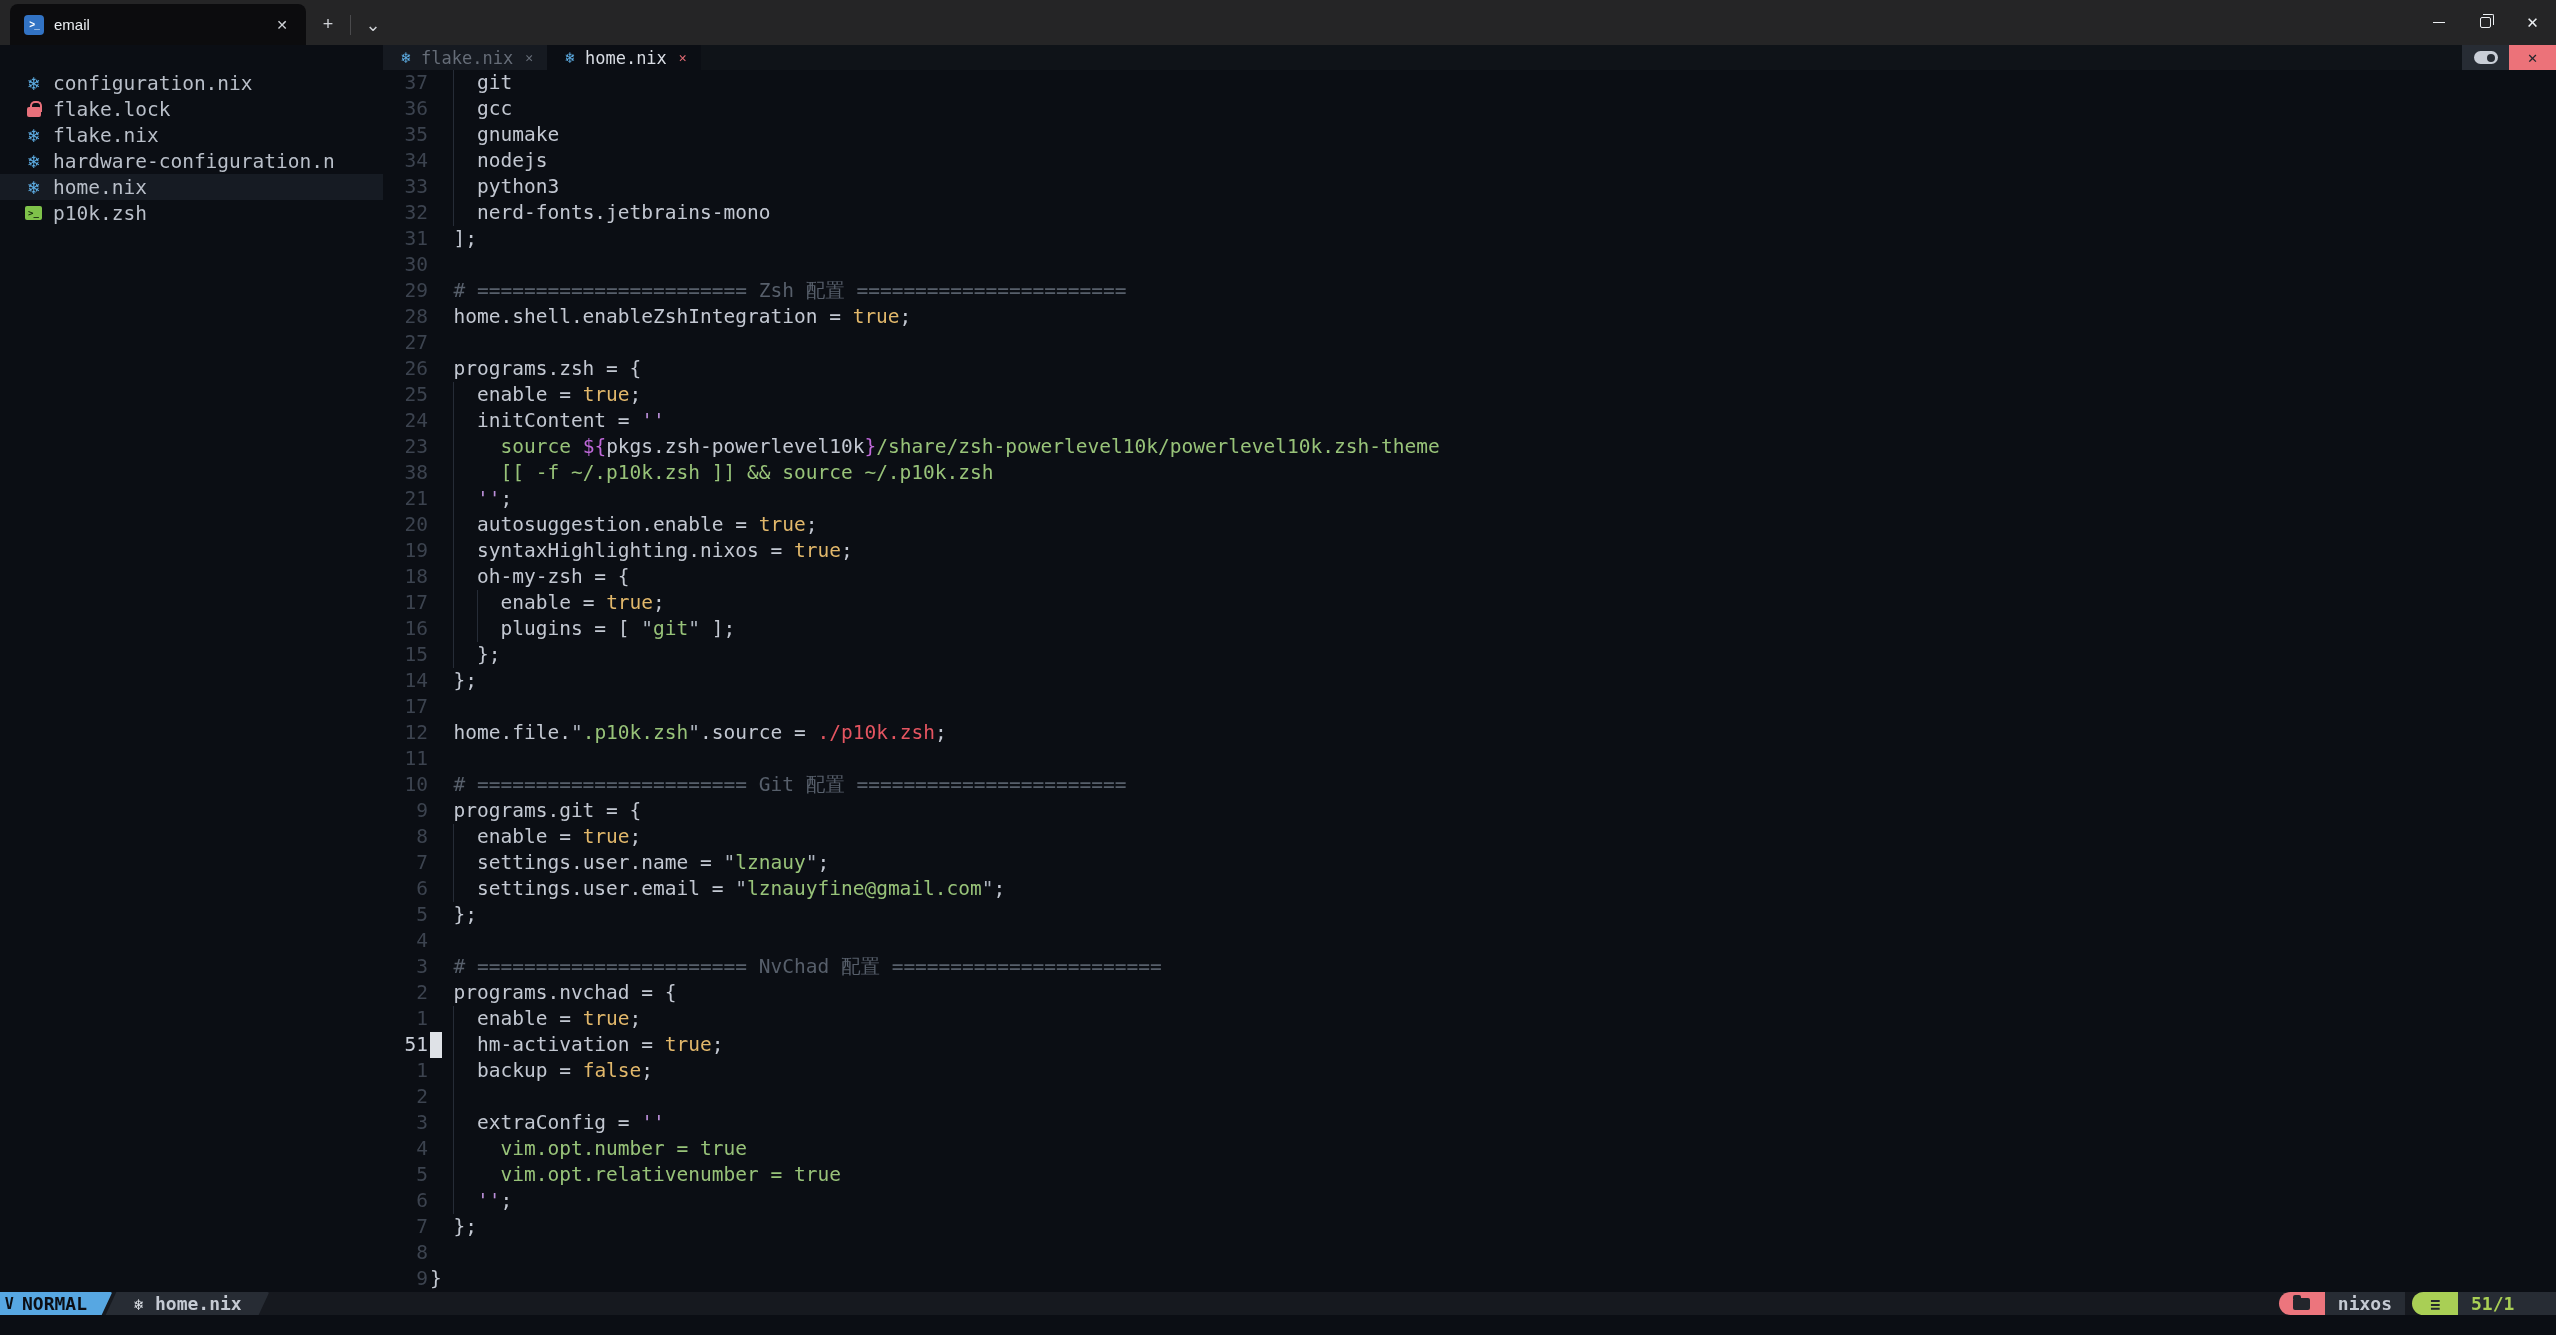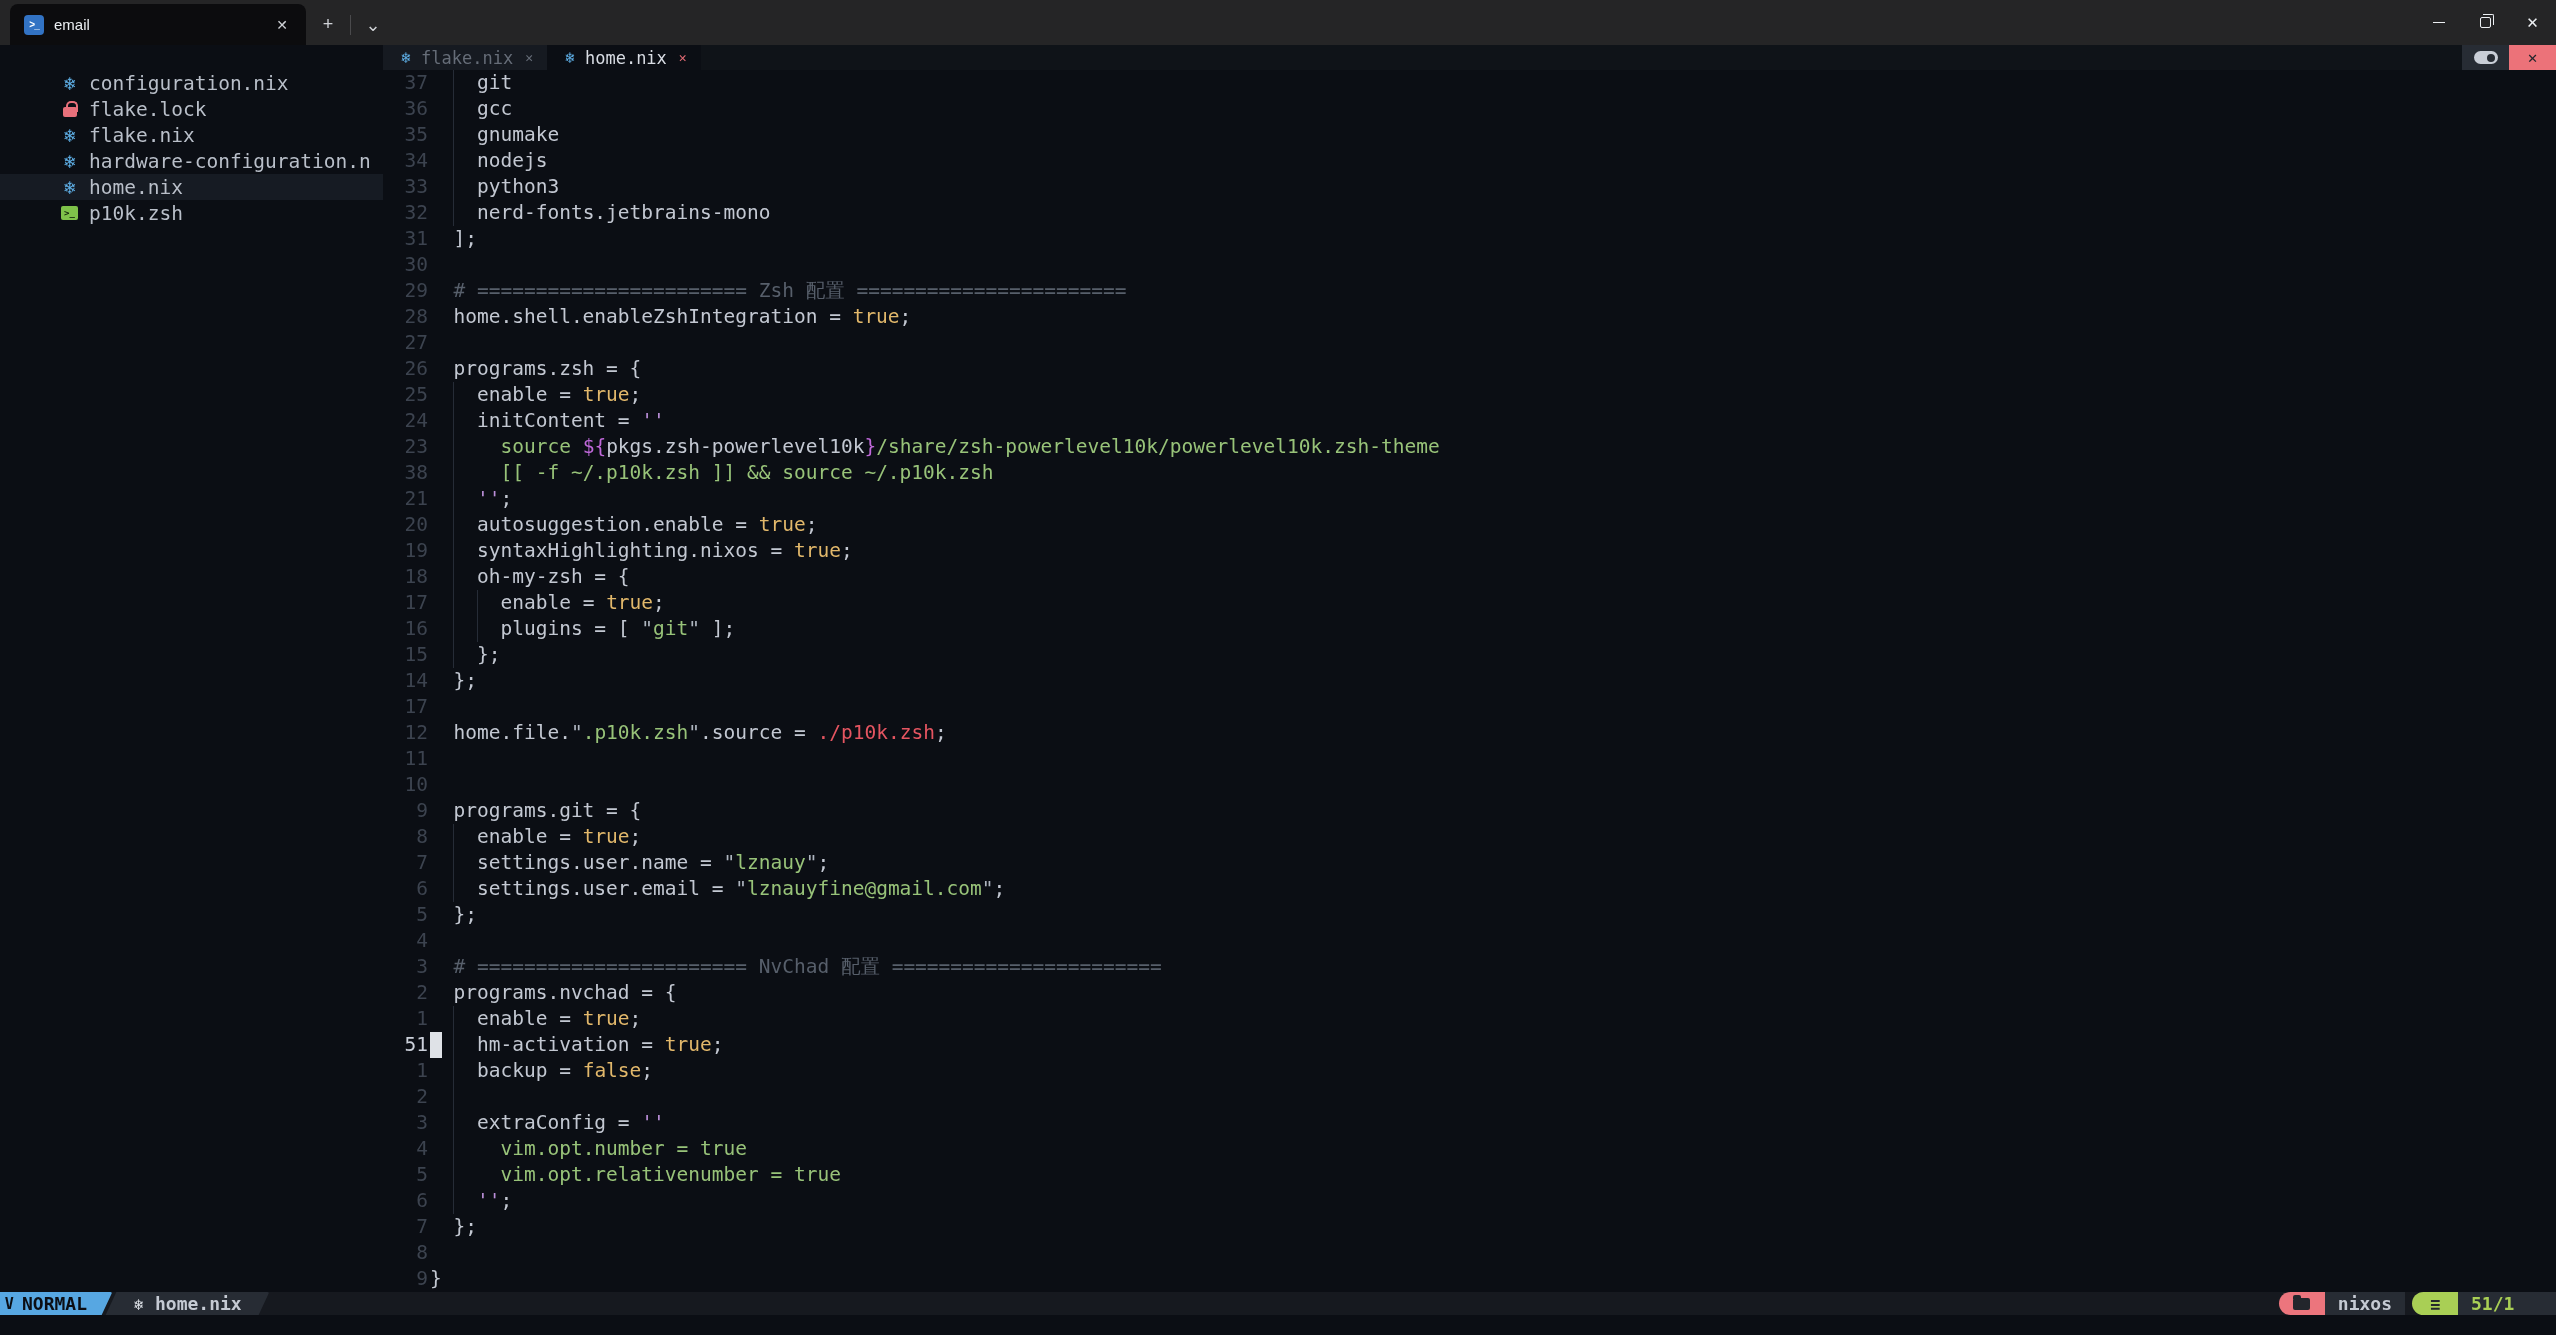--- a/index.html
+++ b/index.html
@@ -27,21 +27,21 @@
   .restore-glyph::before { content:""; position:absolute; left:2px; top:-4px; width:10px; height:10px;
              border-top:1px solid #eceff2; border-right:1px solid #eceff2; border-radius:0 2px 0 0; }
   .min-glyph { width:12px; height:1px; background:#eceff2; }
 
   
   .term-body { flex:1; background:#0b0e14; display:flex; flex-direction:column; }
   .main-row { display:flex; height:1247px; }
 
   
   .sidebar { width:383px; background:#0b0e14; padding-top:25px; flex-shrink:0; }
-  .ftrow { height:26px; display:flex; align-items:center; padding-left:60px;
+  .ftrow { height:26px; display:flex; align-items:center; padding-left:24px;
            font-size:19.5px; color:#b9bfc9; white-space:nowrap; overflow:hidden; }
   .ftrow.sel { background:#161b23; }
   .ftlabel { margin-left:9px; }
   .fi { display:inline-flex; width:20px; height:20px; align-items:center; justify-content:center; flex-shrink:0; }
   .fi-nix { color:#5fb0e8; font-size:19px; }
   .fi-nix::before { content:"❄"; }
   .fi-lock { position:relative; }
   .fi-lock::before { content:""; position:absolute; left:3px; top:8px; width:14px; height:10px;
                      background:#e8707b; border-radius:2px; }
   .fi-lock::after { content:""; position:absolute; left:6px; top:2px; width:8px; height:9px;
@@ -210,21 +210,21 @@
             <div class="cl"><span class="ln">20</span><span class="codeln"><span class="c-f">  </span><span class="c-g"> </span><span class="c-f"> </span><span class="c-f">autosuggestion.enable = </span><span class="c-b">true</span><span class="c-f">;</span></span></div>
             <div class="cl"><span class="ln">19</span><span class="codeln"><span class="c-f">  </span><span class="c-g"> </span><span class="c-f"> </span><span class="c-f">syntaxHighlighting.nixos = </span><span class="c-b">true</span><span class="c-f">;</span></span></div>
             <div class="cl"><span class="ln">18</span><span class="codeln"><span class="c-f">  </span><span class="c-g"> </span><span class="c-f"> </span><span class="c-f">oh-my-zsh = {</span></span></div>
             <div class="cl"><span class="ln">17</span><span class="codeln"><span class="c-f">  </span><span class="c-g"> </span><span class="c-f"> </span><span class="c-g"> </span><span class="c-f"> </span><span class="c-f">enable = </span><span class="c-b">true</span><span class="c-f">;</span></span></div>
             <div class="cl"><span class="ln">16</span><span class="codeln"><span class="c-f">  </span><span class="c-g"> </span><span class="c-f"> </span><span class="c-g"> </span><span class="c-f"> </span><span class="c-f">plugins = [ </span><span class="c-q">"</span><span class="c-s">git</span><span class="c-q">"</span><span class="c-f"> ];</span></span></div>
             <div class="cl"><span class="ln">15</span><span class="codeln"><span class="c-f">  </span><span class="c-g"> </span><span class="c-f"> </span><span class="c-f">};</span></span></div>
             <div class="cl"><span class="ln">14</span><span class="codeln"><span class="c-f">  };</span></span></div>
             <div class="cl"><span class="ln">17</span><span class="codeln"></span></div>
             <div class="cl"><span class="ln">12</span><span class="codeln"><span class="c-f">  home.file.</span><span class="c-q">"</span><span class="c-s">.p10k.zsh</span><span class="c-q">"</span><span class="c-f">.source = </span><span class="c-p">./p10k.zsh</span><span class="c-f">;</span></span></div>
             <div class="cl"><span class="ln">11</span><span class="codeln"></span></div>
-            <div class="cl"><span class="ln">10</span><span class="codeln"><span class="c-f">  </span></span></div>
+            <div class="cl"><span class="ln">10</span><span class="codeln"><span class="c-f">  </span><span class="c-c"># ======================= Git 配置 =======================</span></span></div>
             <div class="cl"><span class="ln">9</span><span class="codeln"><span class="c-f">  programs.git = {</span></span></div>
             <div class="cl"><span class="ln">8</span><span class="codeln"><span class="c-f">  </span><span class="c-g"> </span><span class="c-f"> </span><span class="c-f">enable = </span><span class="c-b">true</span><span class="c-f">;</span></span></div>
             <div class="cl"><span class="ln">7</span><span class="codeln"><span class="c-f">  </span><span class="c-g"> </span><span class="c-f"> </span><span class="c-f">settings.user.name = </span><span class="c-q">"</span><span class="c-s">lznauy</span><span class="c-q">"</span><span class="c-f">;</span></span></div>
             <div class="cl"><span class="ln">6</span><span class="codeln"><span class="c-f">  </span><span class="c-g"> </span><span class="c-f"> </span><span class="c-f">settings.user.email = </span><span class="c-q">"</span><span class="c-s">lznauyfine@gmail.com</span><span class="c-q">"</span><span class="c-f">;</span></span></div>
             <div class="cl"><span class="ln">5</span><span class="codeln"><span class="c-f">  };</span></span></div>
             <div class="cl"><span class="ln">4</span><span class="codeln"></span></div>
             <div class="cl"><span class="ln">3</span><span class="codeln"><span class="c-f">  </span><span class="c-c"># ======================= NvChad 配置 =======================</span></span></div>
             <div class="cl"><span class="ln">2</span><span class="codeln"><span class="c-f">  programs.nvchad = {</span></span></div>
             <div class="cl"><span class="ln">1</span><span class="codeln"><span class="c-f">  </span><span class="c-g"> </span><span class="c-f"> </span><span class="c-f">enable = </span><span class="c-b">true</span><span class="c-f">;</span></span></div>
             <div class="cl"><span class="ln lncur">51</span><span class="codeln"><span class="c-x"> </span><span class="c-f"> </span><span class="c-g"> </span><span class="c-f"> </span><span class="c-f">hm-activation = </span><span class="c-b">true</span><span class="c-f">;</span></span></div>

